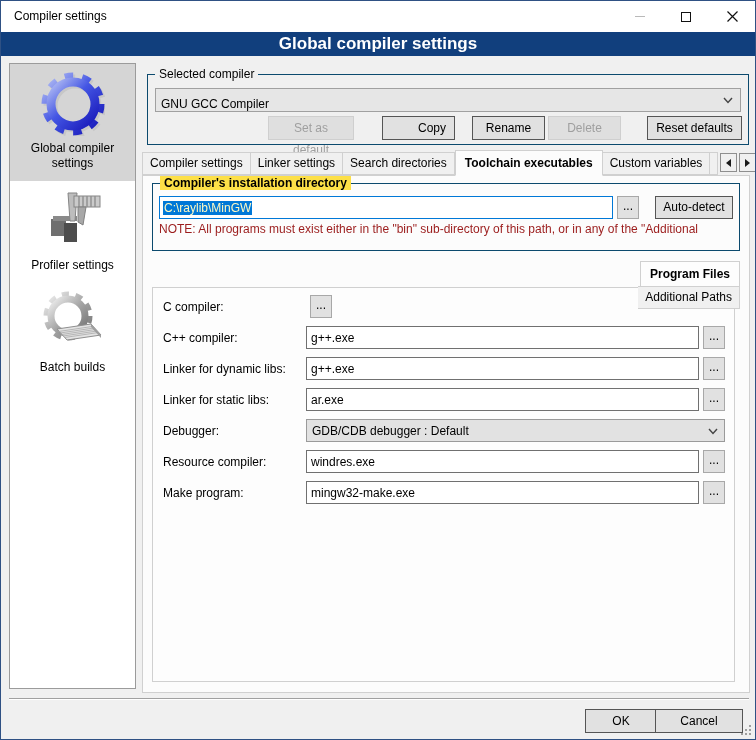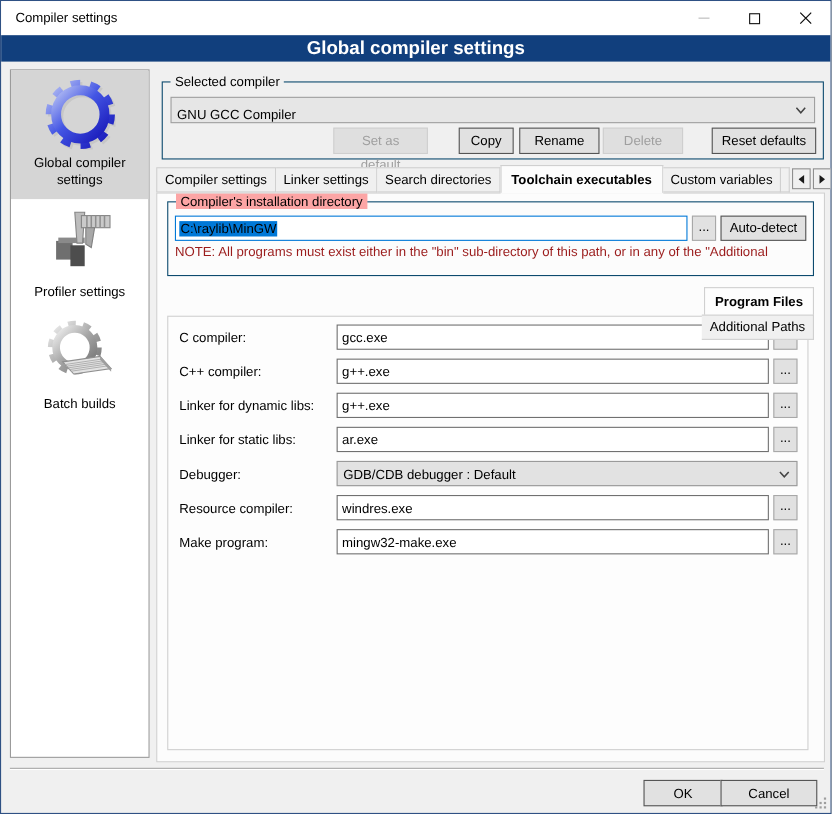--- a/index.html
+++ b/index.html
@@ -34,37 +34,37 @@
   .side-item{ padding:8px 2px 10px 2px; text-align:center; cursor:default; }
   .side-item.selected{ background:#d5d5d5; }
   .side-item .icon{ display:block; margin:0 auto 5px auto; width:64px; height:64px; }
   .side-item .lbl{ display:block; line-height:15px; }
 
   
   .main{ position:absolute; left:141px; top:62px; width:608px; }
 
   .groupbox{ position:relative; border:1px solid #0c4a6e; }
   .gb-label{ position:absolute; top:-8px; left:7px; padding:0 4px; background:#f0f0f0; }
-  .gb-white .gb-label{ background:#fca5a5; }
+  .gb-white .gb-label{ background:#fde047;font-weight:bold; }
 
   .gb-compiler{ margin:11px 0 0 5px; width:602px; height:71px; }
   .combo{
     position:relative; margin:13px 7px 0 7px; height:24px; background:#e6e6e6;
     border:1px solid #a0a0a0; display:flex; align-items:flex-end; padding:0 22px 0 5px;
   }
   .combo .chev{ position:absolute; right:7px; top:8px; }
 
   .btnrow{ display:flex; justify-content:flex-end; margin-top:4px; padding-right:6px; }
   .btn{
     height:24px; background:#e1e1e1; border:1px solid #555; text-align:center;
     line-height:22px; padding:0 8px; cursor:default;
   }
   .btn.disabled{ background:#dfdfdf; border-color:#cfcfcf; color:#9f9f9f; }
   .b-setdef{ width:86px; margin-right:28px; }
-  .b-copy{ width:50px; margin-right:5px; }
+  .b-copy{ width:73px; margin-right:17px;text-align:right; }
   .b-rename{ width:73px; margin-right:3px; }
   .b-delete{ width:73px; margin-right:26px; }
   .b-reset{ width:95px; }
 
   
   .tabstrip{ display:flex; align-items:flex-end; height:26px; margin-top:4px; position:relative; z-index:2; }
   .tab{
     height:23px; line-height:21px; padding:0 7px; background:#f0f0f0;
     border:1px solid #d0d0d0; border-left:none; white-space:nowrap; cursor:default;
   }
@@ -87,23 +87,23 @@
     border:1px solid #d0d0d0; background:#fcfcfc; padding:0 9px;
   }
 
   .gb-install{ margin-top:7px; height:68px; }
   .dir-row{ display:flex; margin:12px 6px 0 6px; height:23px; }
   .textinput{
     flex:1; height:23px; background:#fff; border:1px solid #707070;
     display:flex; align-items:center; padding:0 3px; overflow:hidden; white-space:nowrap;
   }
   .textinput.focused{ border-color:var(--selection,#0078d7); }
-  .seltext{ background:var(--selection,#0078d7); color:#000000; padding:0 1px; }
+  .seltext{ background:var(--selection,#0078d7); color:#fef9c3; padding:0 1px; }
   .browse{ width:22px; height:23px; margin-left:4px; background:#e1e1e1; border:1px solid #a8a8a8; line-height:19px; text-align:center; cursor:default; }
-  .b-autodetect{ height:23px; width:78px; margin-left:4px; line-height:21px; padding:0; }
+  .b-autodetect{ height:23px; width:78px; margin-left:16px; line-height:21px; padding:0; }
   .note{ margin:3px 6px 0 6px; color:var(--note-color,#9b1c1c); white-space:nowrap; overflow:hidden; }
 
   .subtabstrip{ margin-top:10px;flex-direction:column; }
   .subtab.active{ background:#fdfdfd; border-bottom-color:#fdfdfd; }
   .subtabpage{
     position:relative; z-index:1; margin-right:5px; height:395px;
     border:1px solid #d0d0d0; background:#fdfdfd; padding-top:7px;
   }
   .frow{ display:flex; align-items:center; margin:0 9px 8px 10px; height:23px; }
   .frow .flabel{ width:143px; flex:none; }
@@ -251,23 +251,20 @@
 
       <div class="tabstrip subtabstrip">
         <div class="tab subtab active">Program Files</div>
         <div class="tab subtab">Additional Paths</div>
       </div>
 
       <div class="subtabpage">
 
         <div class="frow">
           <span class="flabel">C compiler:</span>
-          <div class="finput">
-              <span>gcc.exe</span>
-            </div>
           <div class="browse">...</div>
         </div>
 
         <div class="frow">
           <span class="flabel">C++ compiler:</span>
           <div class="finput">
               <span>g++.exe</span>
             </div>
           <div class="browse">...</div>
         </div>

